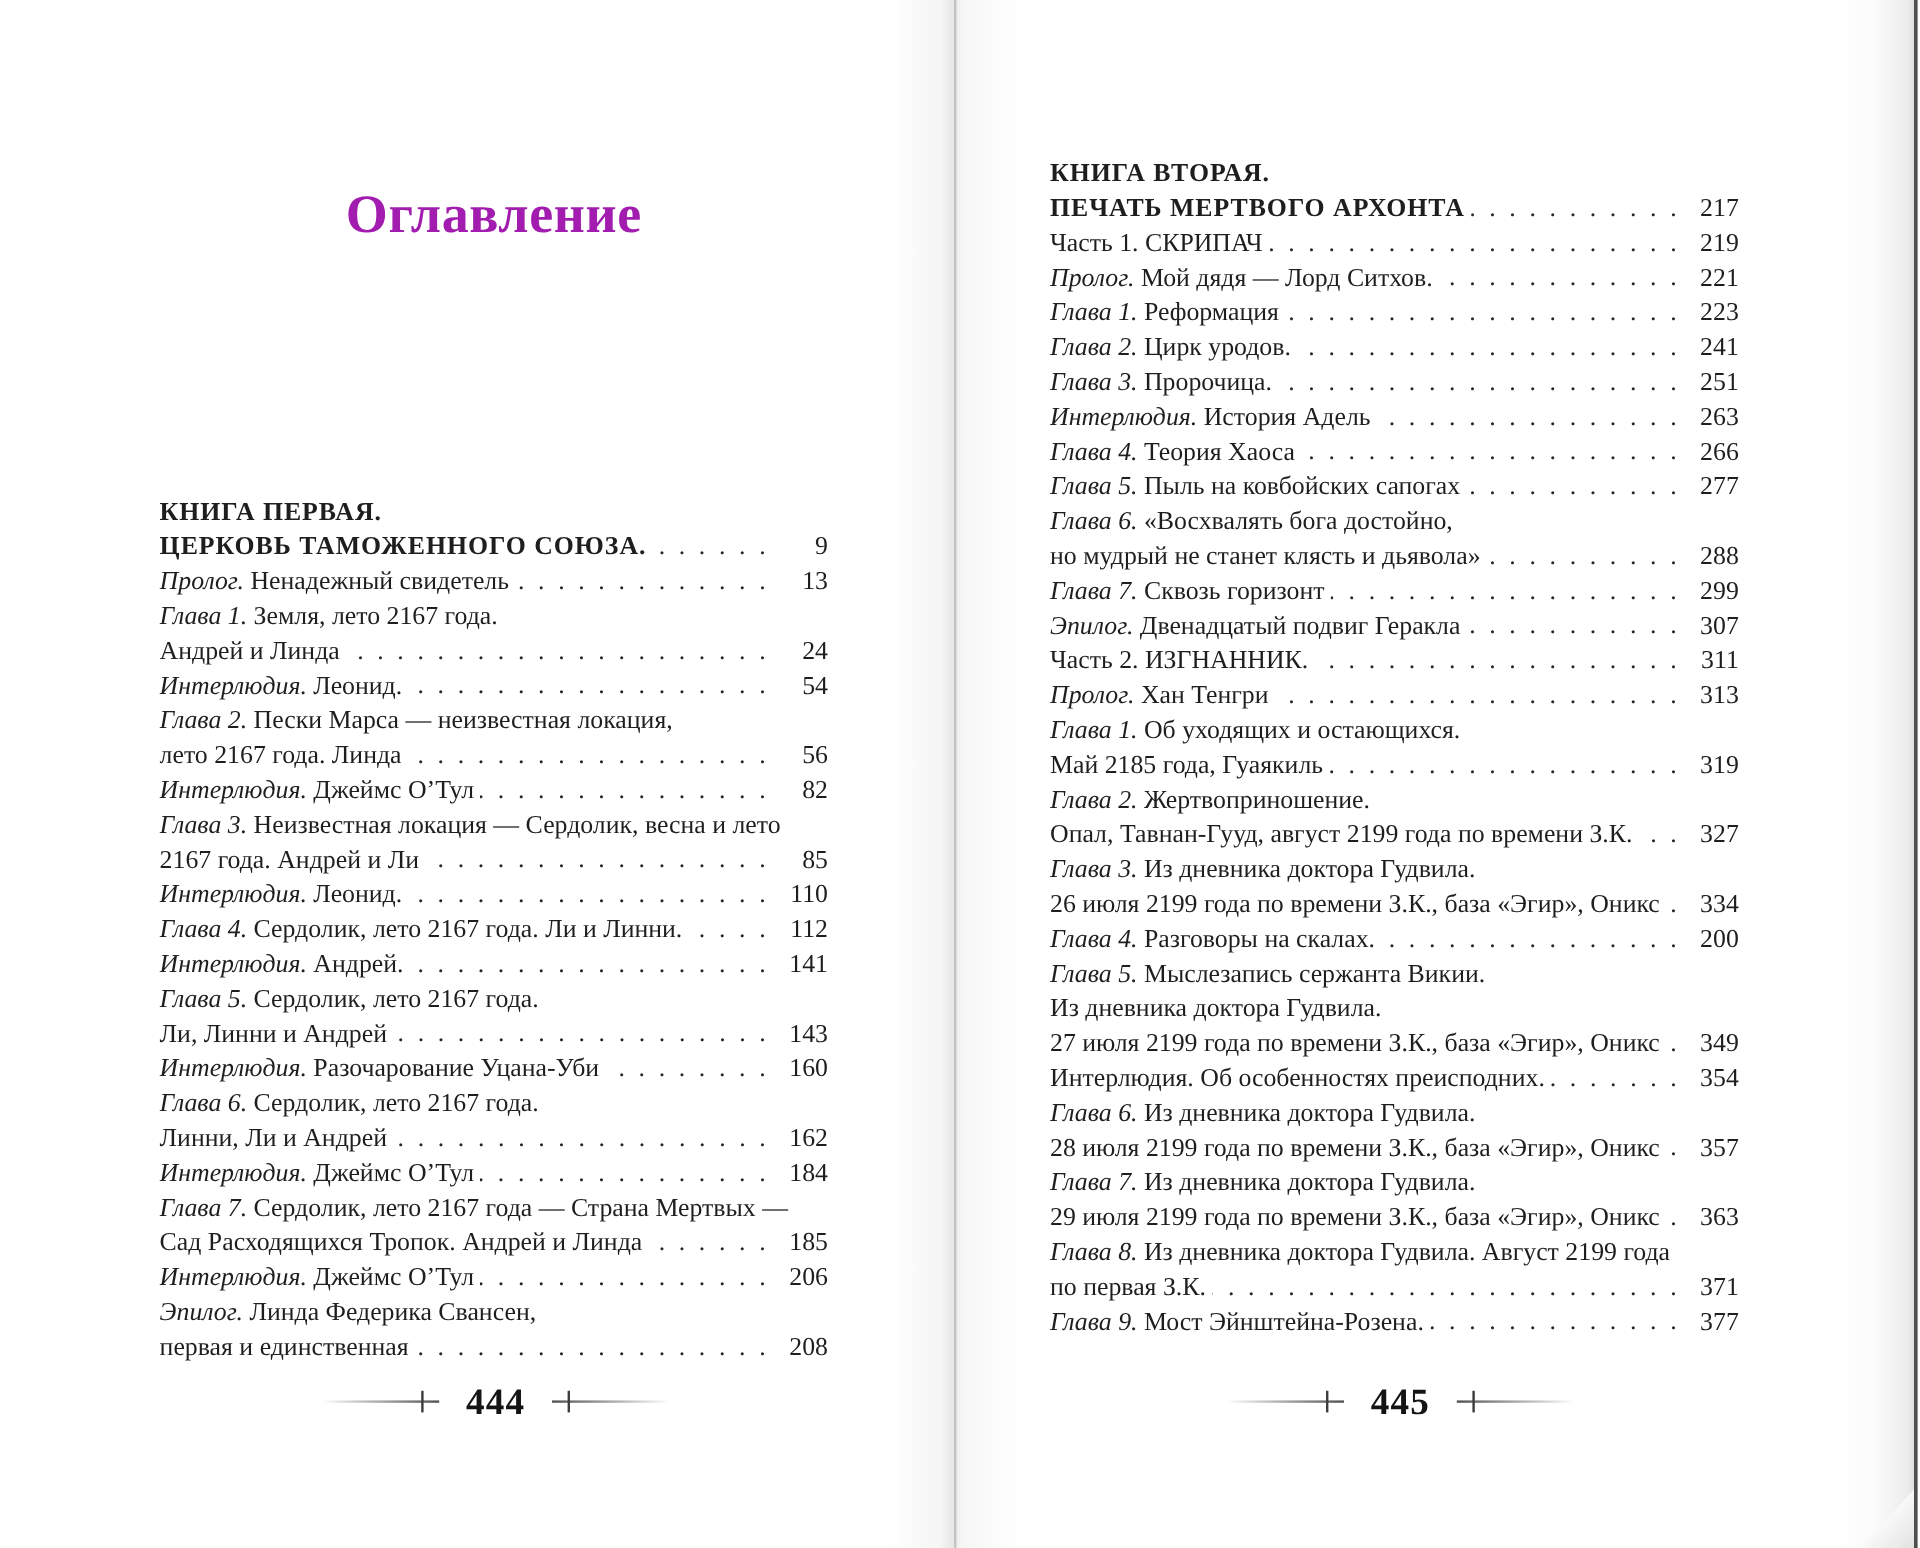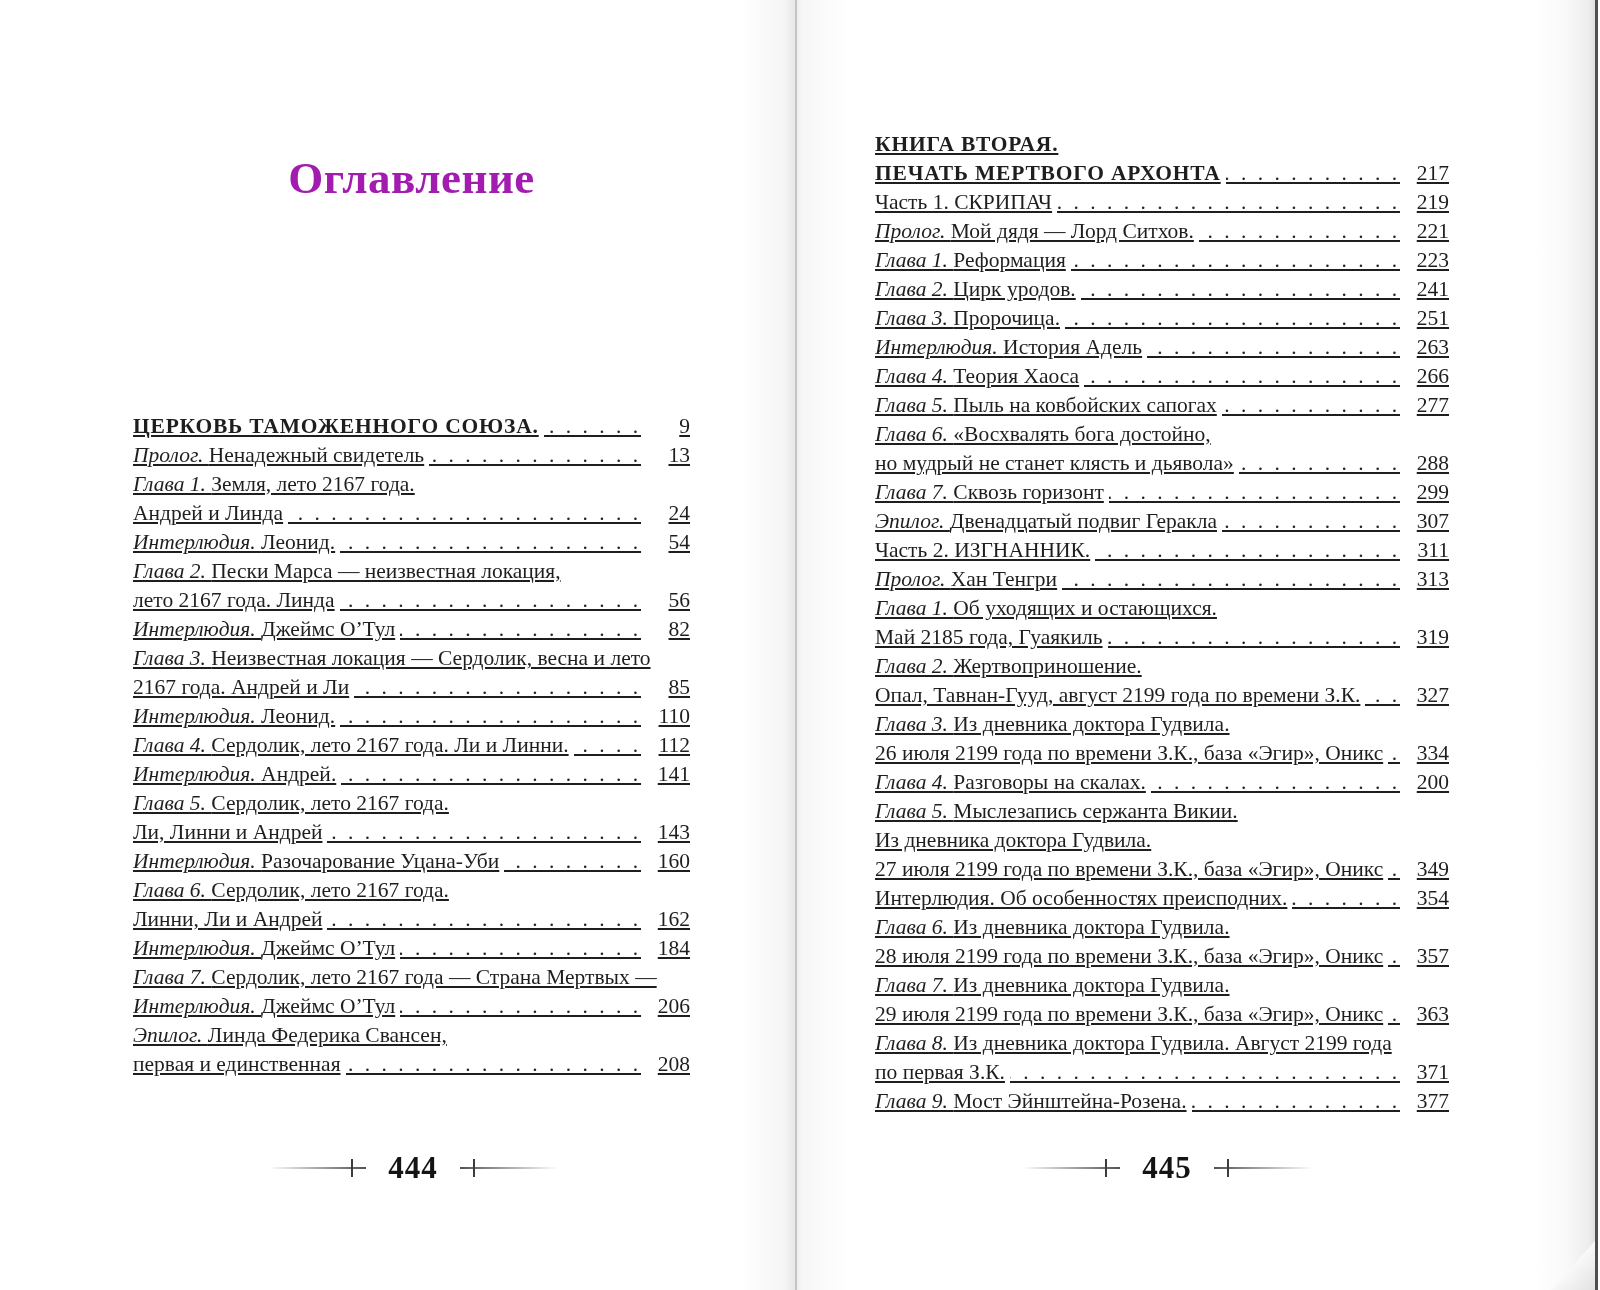--- a/index.html
+++ b/index.html
@@ -35,21 +35,21 @@
     position:absolute; left:1551px; top:1241px; width:44px; height:49px;
     clip-path:polygon(100% 0, 100% 100%, 0 100%);
     background:linear-gradient(to bottom right,#f2f2f2 0%,#fbfbfb 45%,#e2e2e2 100%);
   }
 
   
   .toc-title {
     position:absolute; left:133px; top:122px; width:557px;
     text-align:center; font-size:45px; font-weight:bold; letter-spacing:0.5px; color:#a21caf;
   }
-  .toc { position:absolute; font-size:21.5px; line-height:29px; color:#1e1e1e;text-decoration:underline; }
+  .toc { position:absolute; font-size:21.5px; line-height:29px; color:#1e1e1e; }
   .toc-left  { left:133px; top:412px; width:557px; }
   .toc-right { left:875px; top:130px; width:574px; }
 
   .toc-line { display:flex; align-items:baseline; overflow:hidden; height:29px; }
   .toc-line.b { font-weight:bold; letter-spacing:0.8px; }
   .toc-line.gap { }
   .lead { font-style:italic; white-space:pre; }
   .txt  { white-space:pre; }
   .dots {
     flex:1 1 auto; min-width:0; overflow:hidden; white-space:nowrap;
@@ -84,20 +84,23 @@
 </style>
 </head>
 <body>
 
 <div id="stage">
 
   <div class="page page-left">
     <h1 class="toc-title">Оглавление</h1>
     <div class="toc toc-left">
         <div class="toc-line b">
+          <span class="txt">КНИГА ПЕРВАЯ.</span>
+        </div>
+        <div class="toc-line b">
           <span class="txt">ЦЕРКОВЬ ТАМОЖЕННОГО СОЮЗА.</span>
           <span class="dots"></span>
           <span class="pnum">9</span>
         </div>
         <div class="toc-line">
           <span class="lead">Пролог. </span>
           <span class="txt">Ненадежный свидетель</span>
           <span class="dots"></span>
           <span class="pnum">13</span>
         </div>
@@ -184,20 +187,25 @@
         </div>
         <div class="toc-line">
           <span class="lead">Интерлюдия. </span>
           <span class="txt">Джеймс О’Тул</span>
           <span class="dots"></span>
           <span class="pnum">184</span>
         </div>
         <div class="toc-line">
           <span class="lead">Глава 7. </span>
           <span class="txt">Сердолик, лето 2167 года — Страна Мертвых —</span>
+        </div>
+        <div class="toc-line">
+          <span class="txt">Сад Расходящихся Тропок. Андрей и Линда</span>
+          <span class="dots"></span>
+          <span class="pnum">185</span>
         </div>
         <div class="toc-line">
           <span class="lead">Интерлюдия. </span>
           <span class="txt">Джеймс О’Тул</span>
           <span class="dots"></span>
           <span class="pnum">206</span>
         </div>
         <div class="toc-line">
           <span class="lead">Эпилог. </span>
           <span class="txt">Линда Федерика Свансен,</span>

